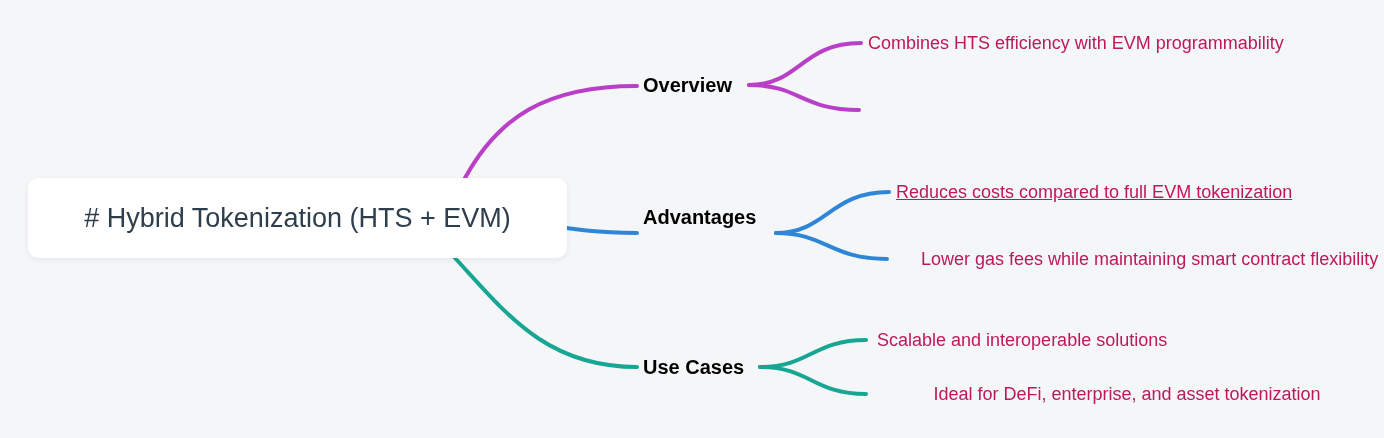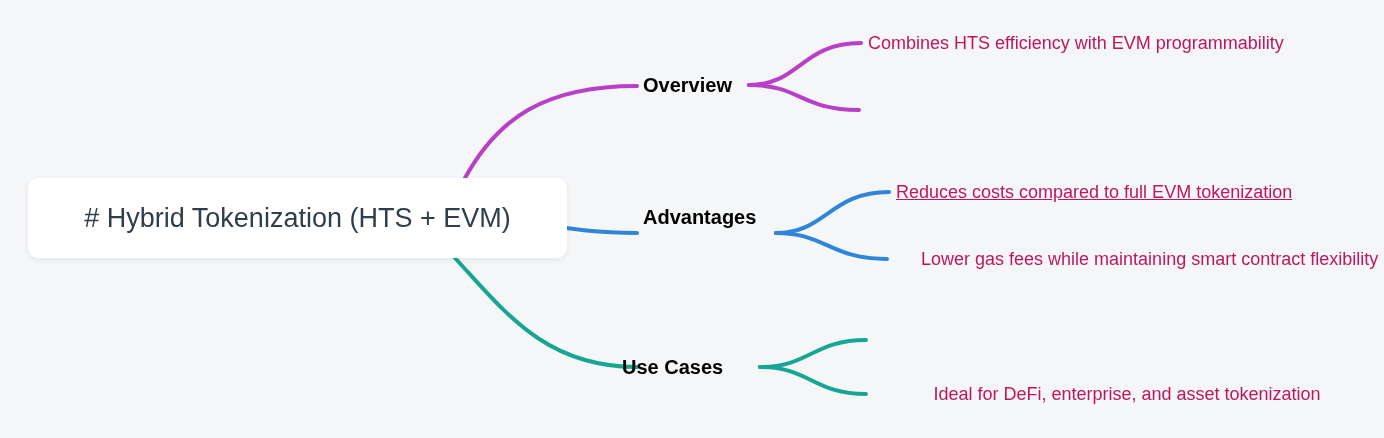--- a/index.html
+++ b/index.html
@@ -77,22 +77,23 @@
 
     <path stroke="#17a694" d="M455,258 C 505,312 545,367 637,367"></path>
     <path stroke="#17a694" d="M760,367 C 810,367 813,340 866,340"></path>
     <path stroke="#17a694" d="M760,367 C 810,367 813,394 866,394"></path>
   </svg>
 
   <div class="root-node"># Hybrid Tokenization (HTS + EVM)</div>
 
   <div class="branch-label" style="left:643px; top:85px;">Overview</div>
   <div class="branch-label" style="left:643px; top:217px;">Advantages</div>
-  <div class="branch-label" style="left:622px; top:367px;">Use Cases</div>
+  <div class="branch-label" style="left:643px; top:367px;">Use Cases</div>
 
   <div class="leaf-node" style="left:868px; top:43px; width:480px;">Combines HTS efficiency with EVM programmability</div>
 
   <div class="leaf-node" style="left:896px; top:192px; width:470px;text-decoration:underline;">Reduces costs compared to full EVM tokenization</div>
   <div class="leaf-node" style="left:896px; top:259px; width:460px;margin-left:25px;">Lower gas fees while maintaining smart contract flexibility</div>
 
+  <div class="leaf-node" style="left:877px; top:340px; width:490px;">Scalable and interoperable solutions</div>
   <div class="leaf-node" style="left:877px; top:394px; width:500px;text-align:center;">Ideal for DeFi, enterprise, and asset tokenization</div>
 
 </div>
 
 </body></html>

